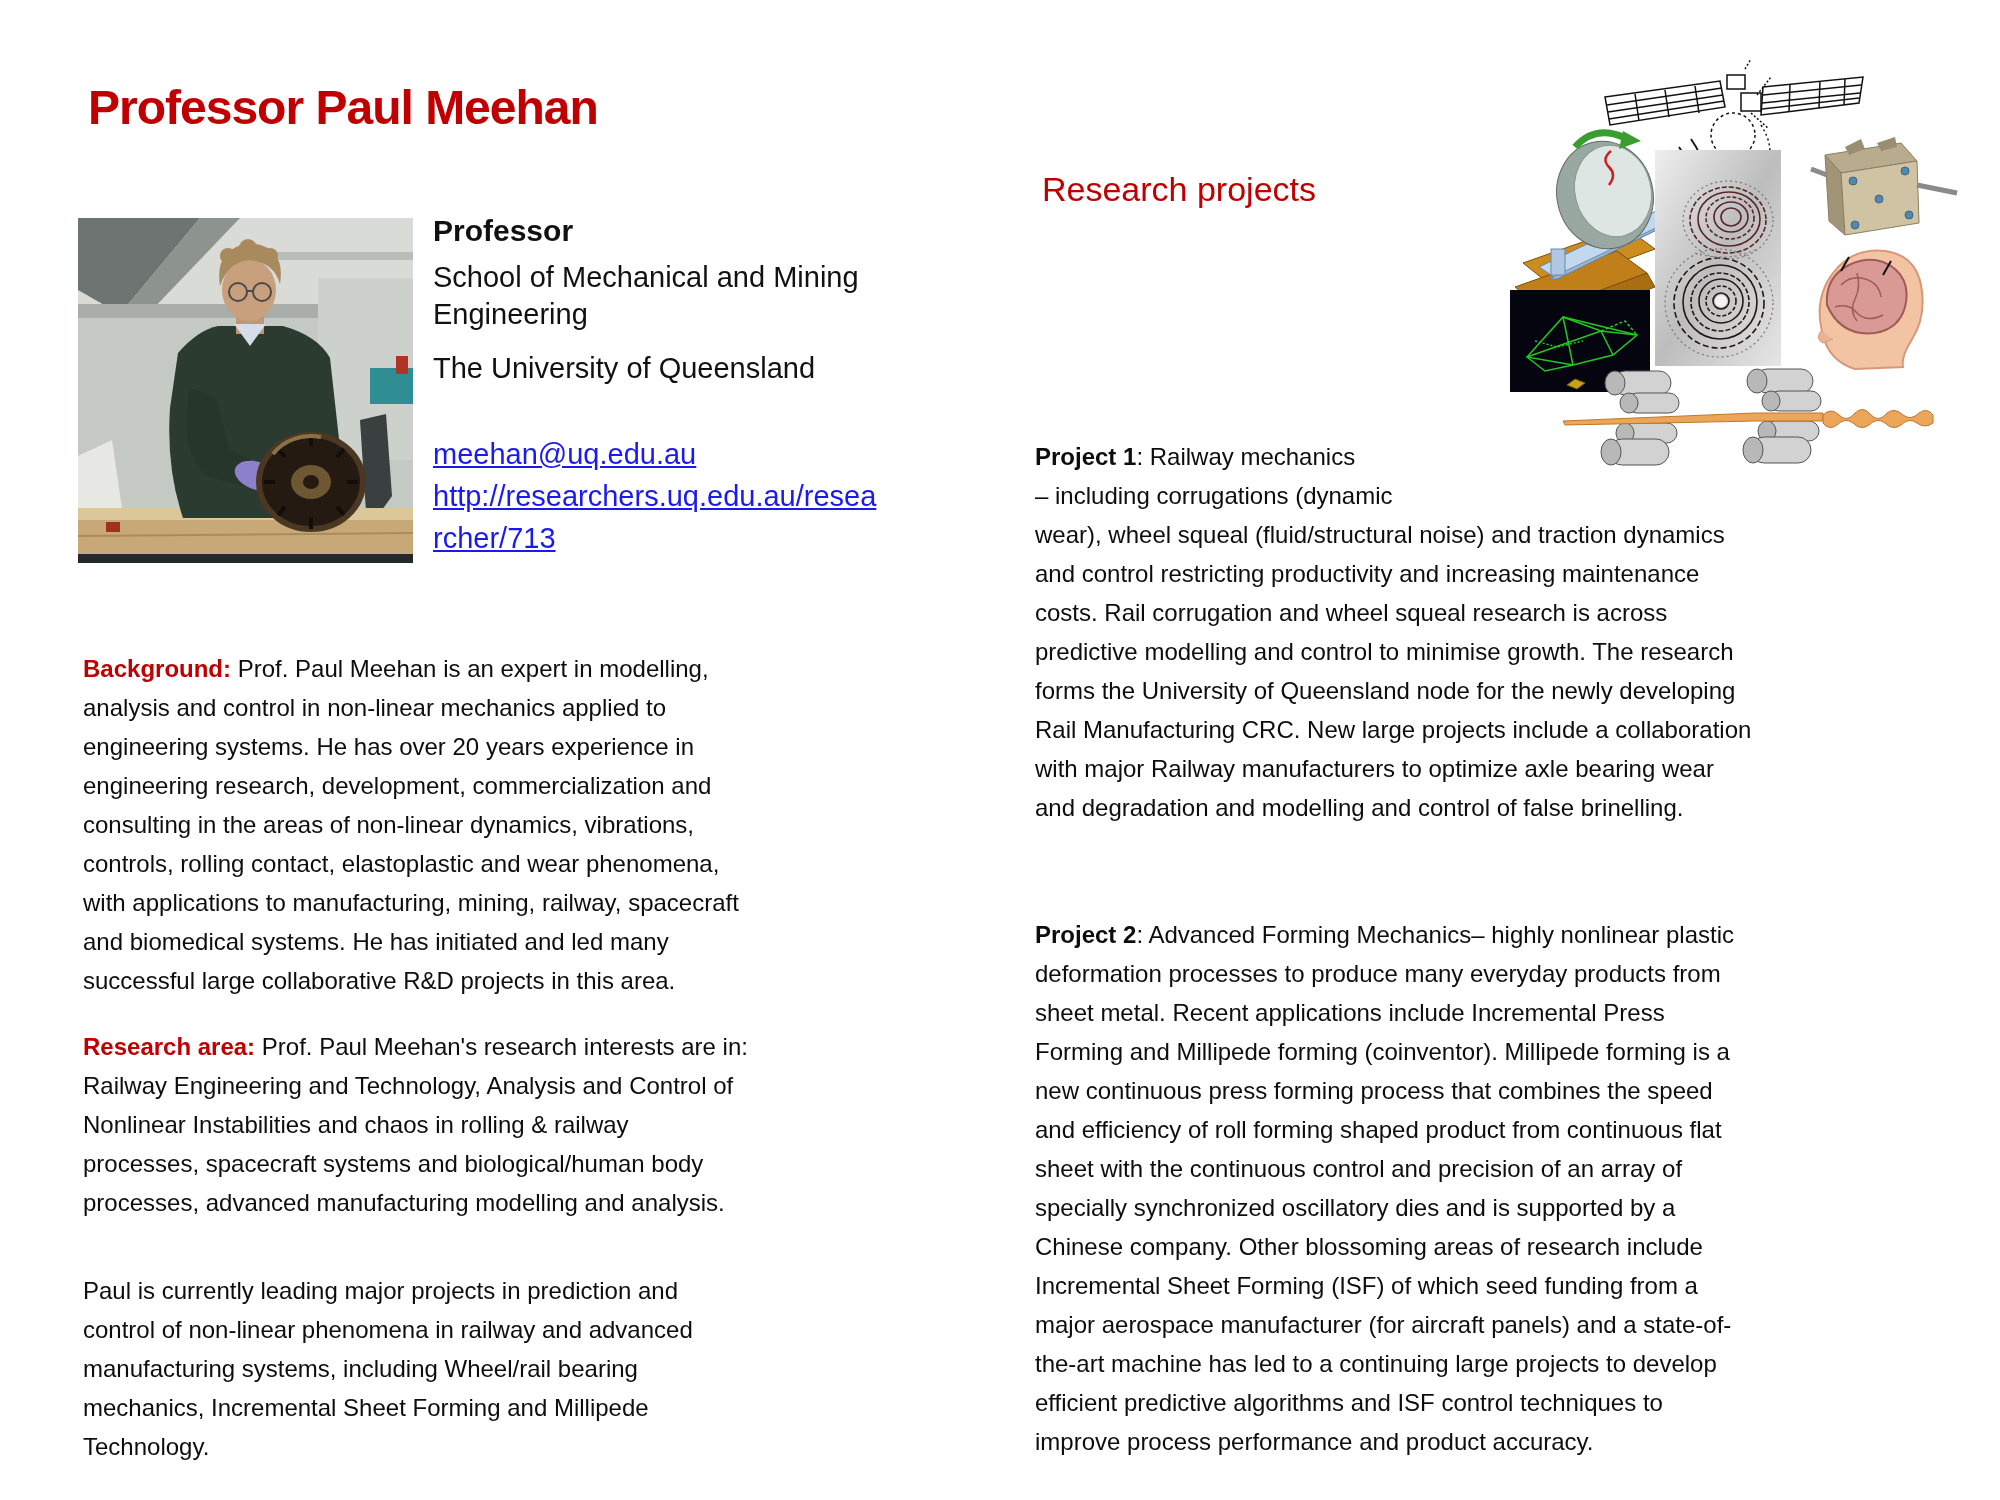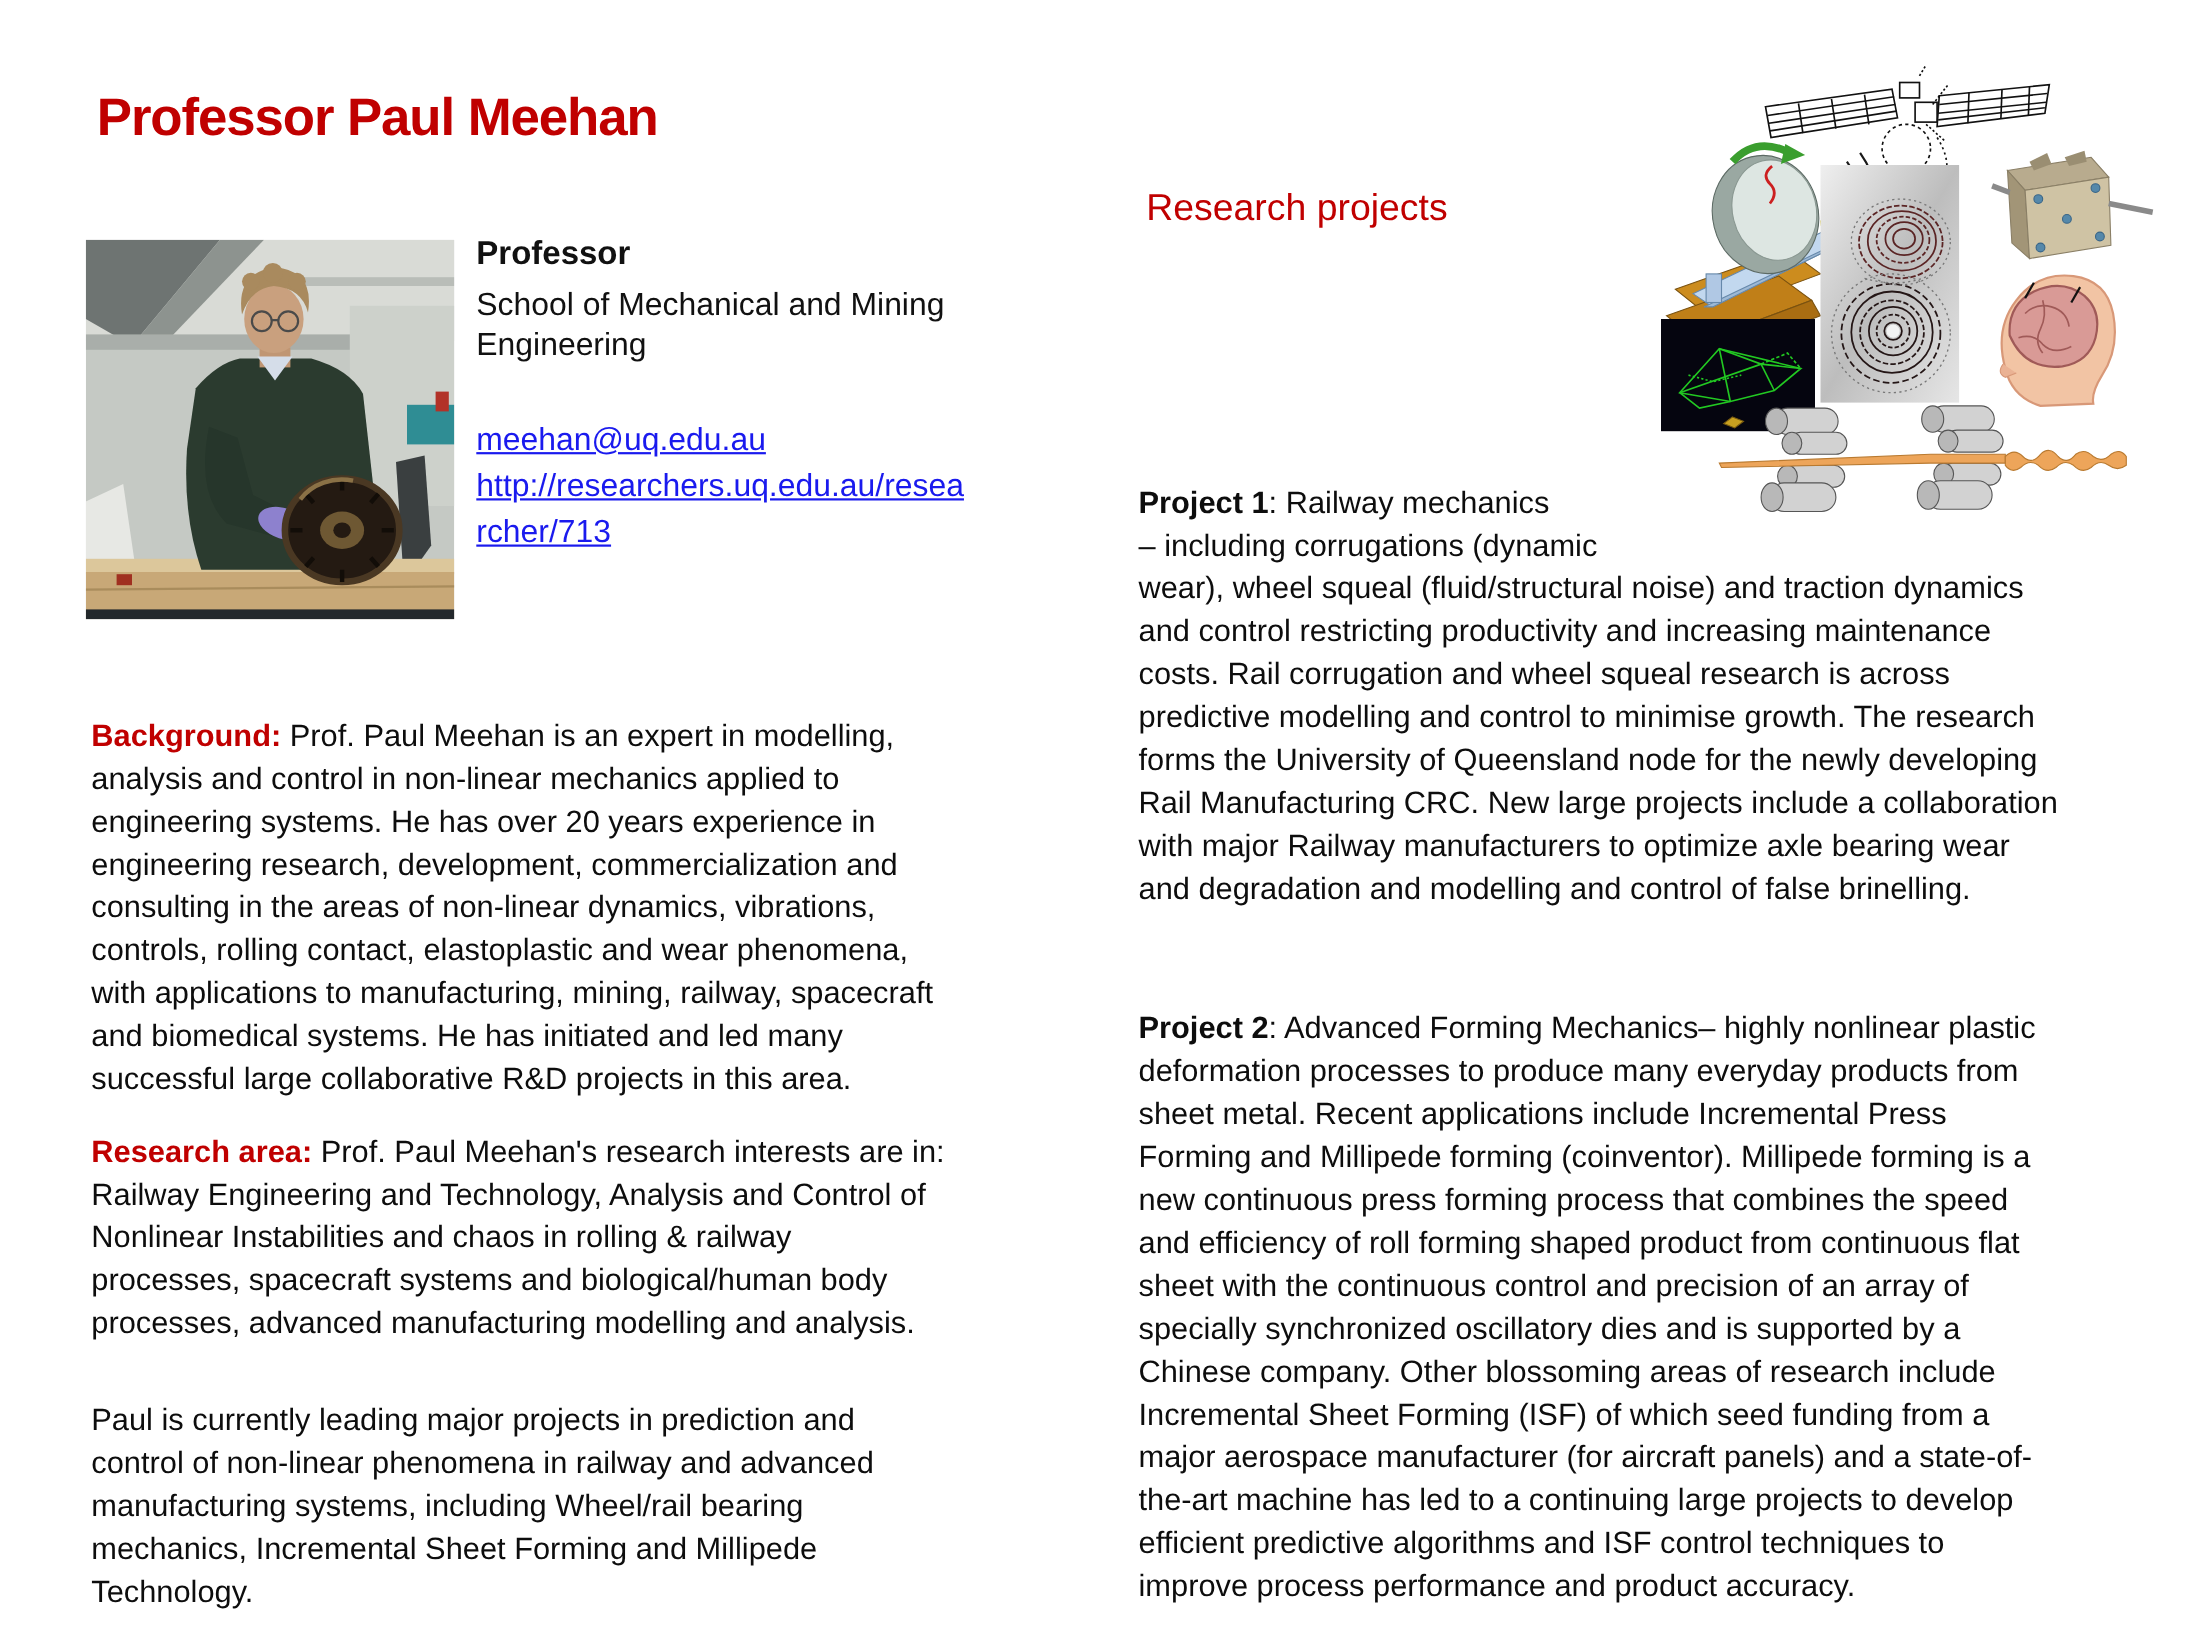--- a/index.html
+++ b/index.html
@@ -13,21 +13,21 @@
     letter-spacing:-1px;white-space:nowrap;
   }
   .photo-box{left:78px;top:218px;width:335px;height:345px;}
   .contact{left:433px;top:212px;width:560px;font-size:29px;line-height:37px;}
   .contact .role{font-weight:bold;font-size:30px;margin-bottom:10px;}
   .contact .school{white-space:pre-line;}
   .contact .university{margin-top:17px;}
   .contact .links{margin-top:46px;line-height:42px;}
   .contact a{color:#1A1AEE;text-decoration:underline;white-space:pre-line;display:block;}
   .body-para{
-    font-size:28px;line-height:39px;white-space:pre-line;color:#0d0d0d;
+    font-size:24px;line-height:39px;white-space:pre-line;color:#0d0d0d;
   }
   .para-background{left:83px;top:610px;width:895px;}
   .para-research{left:83px;top:988px;width:895px;}
   .para-current{left:83px;top:1232px;width:895px;}
   .red-label{color:#C00000;font-weight:bold;}
   .bold-label{font-weight:bold;}
   .rp-heading{
     left:1042px;top:170px;font-size:34px;font-weight:normal;color:#C00000;white-space:nowrap;
   }
   .collage-box{left:1505px;top:35px;width:480px;height:435px;}
@@ -90,20 +90,21 @@
       <ellipse rx="8" ry="7" fill="#241a12"></ellipse>
       <path d="M-38,-28 A46,42 0 0 1 10,-45" fill="none" stroke="#8a7146" stroke-width="4"></path>
     </g>
   </svg>
 </div>
 
 <div class="abs contact">
   <div class="role">Professor</div>
   <div class="school">School of Mechanical and Mining
 Engineering</div>
+  <div class="university">The University of Queensland</div>
   <div class="links">
     <a href="#">meehan@uq.edu.au</a>
     <a href="#">http://researchers.uq.edu.au/resea
 rcher/713</a>
   </div>
 </div>
 
 <div class="abs body-para para-background">
   <span class="red-label">Background:</span><span> Prof. Paul Meehan is an expert in modelling,
 analysis and control in non-linear mechanics applied to

